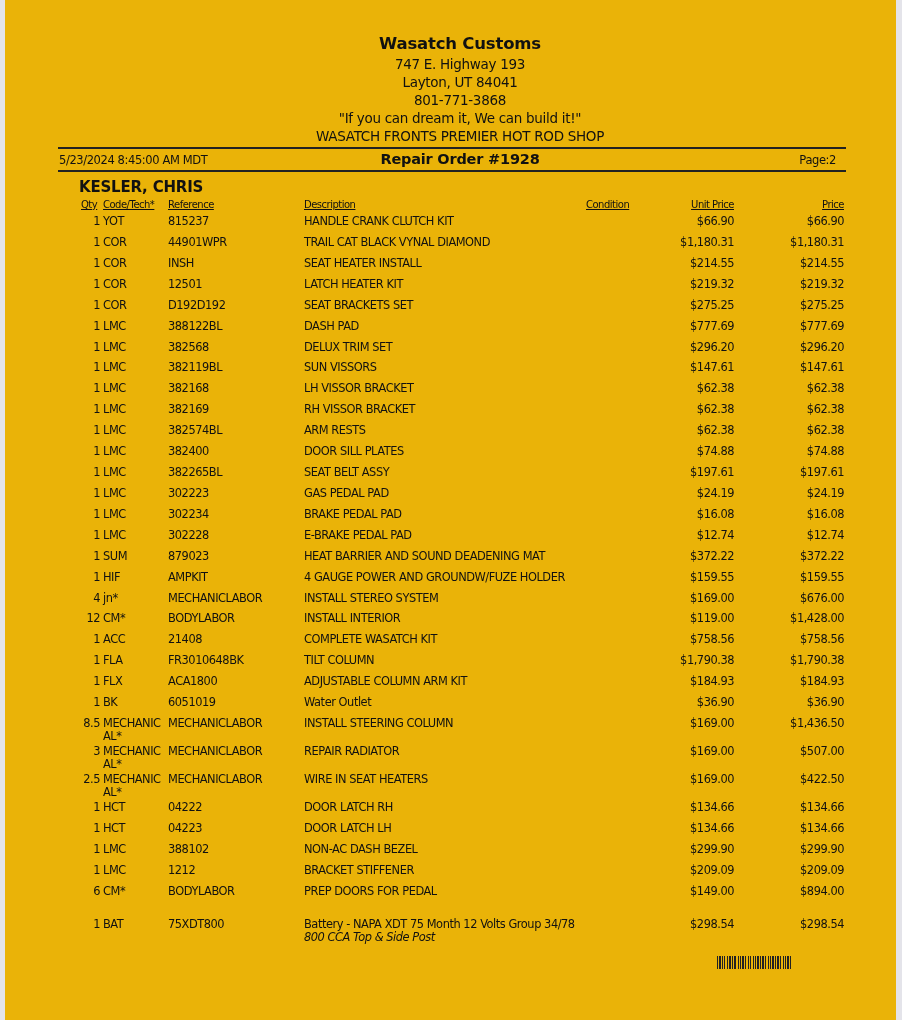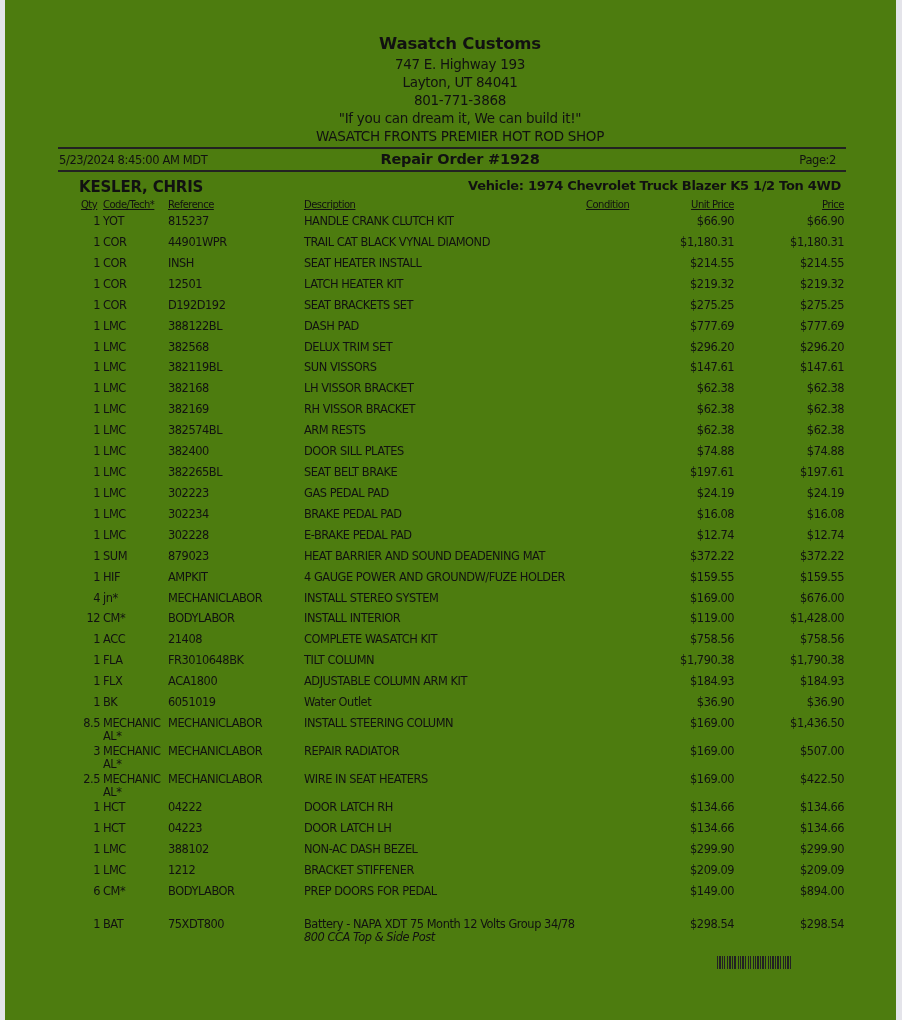--- a/index.html
+++ b/index.html
@@ -4,21 +4,21 @@
 <style>
   html, body { margin: 0; padding: 0; }
   body {
     width: 902px; height: 1020px; overflow: hidden;
     background: #e4e4ea;
     font-family: "DejaVu Sans", sans-serif;
     color: #111;
   }
   .page {
     position: absolute; left: 5px; top: 0; width: 891px; height: 1020px;
-    background: #4d7c0f;
+    background: #eab308;
   }
   .hdr { position: absolute; left: 0; width: 910px; text-align: center; }
   .company { top: 34px; font-weight: bold; font-size: 16.5px; letter-spacing: -0.2px; }
   .hline { font-size: 13.5px; line-height: 18px; letter-spacing: -0.3px; }
   .rule { position: absolute; left: 53px; width: 788px; height: 2px; background: #222; }
   .meta { position: absolute; top: 153px; font-size: 11.5px; letter-spacing: -0.4px; text-align: center; }
   .ro-title { position: absolute; top: 151px; left: 0; width: 910px; text-align: center; font-weight: bold; font-size: 14.5px; letter-spacing: -0.2px; }
   .customer { position: absolute; left: 74px; top: 178px; font-weight: bold; font-size: 15px; letter-spacing: -0.2px; }
   .vehicle { position: absolute; right: 55px; top: 178px; font-weight: bold; font-size: 13px; letter-spacing: -0.3px; }
   .colh { position: absolute; top: 199px; font-size: 10px; text-decoration: underline; letter-spacing: -0.5px; }
@@ -48,21 +48,20 @@
   <div class="hdr hline" style="top:109px">"If you can dream it, We can build it!"</div>
   <div class="hdr hline" style="top:127px">WASATCH FRONTS PREMIER HOT ROD SHOP</div>
 
   <div class="rule" style="top:147px"></div>
   <div class="meta" style="left:54px">5/23/2024 8:45:00 AM MDT</div>
   <div class="ro-title">Repair Order #1928</div>
   <div class="meta" style="right:60px">Page:2</div>
   <div class="rule" style="top:170px"></div>
 
   <div class="customer">KESLER, CHRIS</div>
-  <div class="vehicle">Vehicle: 1974 Chevrolet Truck Blazer K5 1/2 Ton 4WD</div>
 
   <div class="colh" style="left:76px">Qty</div>
   <div class="colh" style="left:98px">Code/Tech*</div>
   <div class="colh" style="left:163px">Reference</div>
   <div class="colh" style="left:299px">Description</div>
   <div class="colh" style="left:581px">Condition</div>
   <div class="colh" style="right:162px">Unit Price</div>
   <div class="colh" style="right:52px">Price</div>
 
   <div id="rows">
@@ -159,21 +158,21 @@
         <span class="c-code">LMC</span>
         <span class="c-ref">382400</span>
         <span class="c-desc">DOOR SILL PLATES</span>
         <span class="c-unit">$74.88</span>
         <span class="c-price">$74.88</span>
       </div>
       <div class="row" style="top: 466px;">
         <span class="c-qty">1</span>
         <span class="c-code">LMC</span>
         <span class="c-ref">382265BL</span>
-        <span class="c-desc">SEAT BELT BRAKE</span>
+        <span class="c-desc">SEAT BELT ASSY</span>
         <span class="c-unit">$197.61</span>
         <span class="c-price">$197.61</span>
       </div>
       <div class="row" style="top: 487px;">
         <span class="c-qty">1</span>
         <span class="c-code">LMC</span>
         <span class="c-ref">302223</span>
         <span class="c-desc">GAS PEDAL PAD</span>
         <span class="c-unit">$24.19</span>
         <span class="c-price">$24.19</span>

